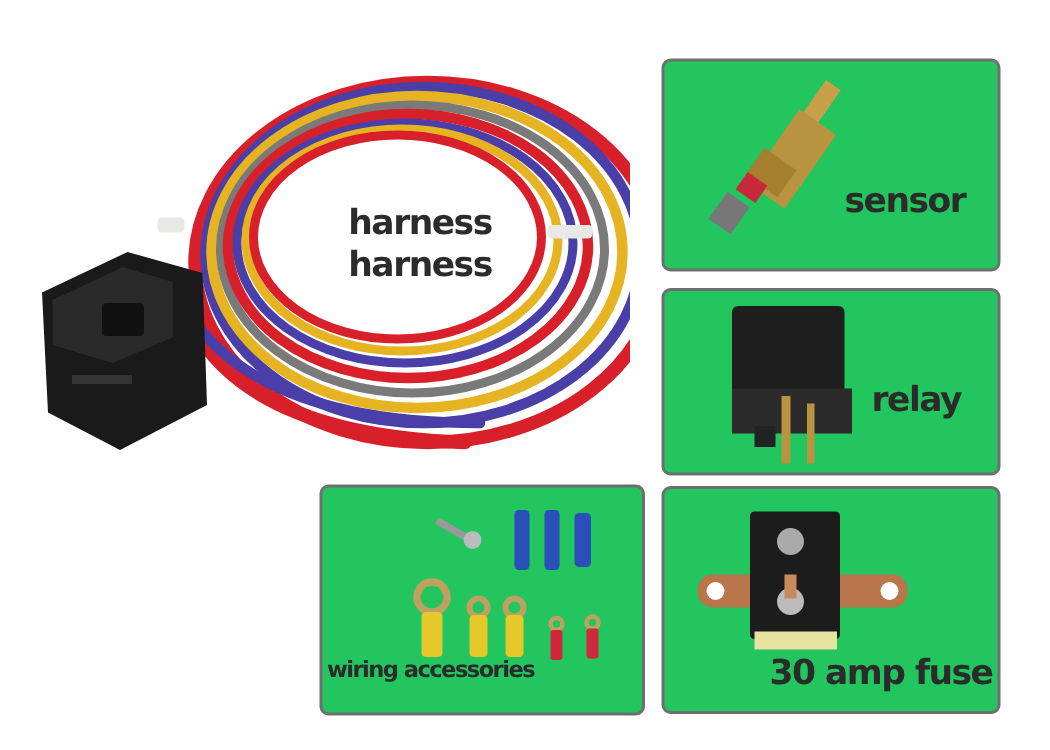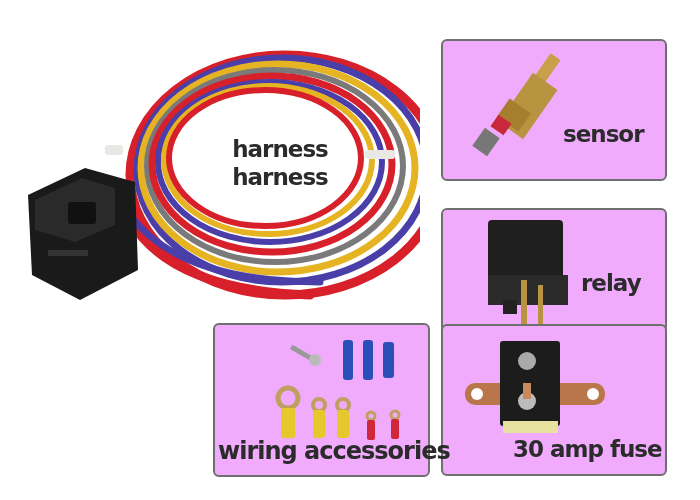--- a/index.html
+++ b/index.html
@@ -1,17 +1,17 @@
 <!DOCTYPE html>
 <html><head>
 <meta charset="utf-8">
 <style>
   html,body{margin:0;padding:0;}
   body{width:700px;height:500px;background:#ffffff;position:relative;overflow:hidden;font-family:"DejaVu Sans",sans-serif;}
-  .box{position:absolute;border:2px solid #6f6f6f;border-radius:6px;background:#f0abfc;box-sizing:border-box;}
+  .box{position:absolute;border:2px solid #6f6f6f;border-radius:6px;background:#22c55e;box-sizing:border-box;}
   .lbl{position:absolute;color:#2b2b2b;font-weight:bold;font-family:"DejaVu Sans",sans-serif;letter-spacing:-1px;white-space:nowrap;}
   svg{position:absolute;}
 </style>
 </head>
 <body>
 
 <div style="position:absolute;left:20px;top:20px;width:400px;height:300px;">
   <svg width="400" height="300" viewBox="0 0 400 300" style="left:0;top:0;">
     <g fill="none" stroke-linecap="round">
       <ellipse cx="265" cy="155" rx="155" ry="120" stroke="#d8202a" stroke-width="9"></ellipse>
@@ -45,21 +45,21 @@
   <svg width="140" height="130" viewBox="0 0 140 130" style="left:20px;top:5px;">
     <rect x="78" y="8" width="12" height="30" fill="#c9a04a" transform="rotate(35 84 23)"></rect>
     <rect x="50" y="30" width="30" height="60" fill="#b89440" transform="rotate(35 65 60)"></rect>
     <rect x="38" y="58" width="26" height="22" fill="#a67f2e" transform="rotate(35 51 69)"></rect>
     <rect x="30" y="72" width="16" height="14" fill="#c8283a" transform="rotate(35 38 79)"></rect>
     <rect x="14" y="85" width="18" height="22" fill="#777" transform="rotate(35 23 96)"></rect>
   </svg>
   <div class="lbl" style="left:120px;top:80px;font-size:23px;">sensor</div>
 </div>
 
-<div class="box" style="left:441px;top:192px;width:226px;height:125px;margin-top:16px;">
+<div class="box" style="left:441px;top:192px;width:226px;height:125px;">
   <svg width="90" height="120" viewBox="0 0 90 120" style="left:40px;top:5px;">
     <rect x="5" y="5" width="75" height="70" fill="#1f1f1f" rx="4"></rect>
     <rect x="5" y="60" width="80" height="30" fill="#2b2b2b"></rect>
     <rect x="38" y="65" width="6" height="45" fill="#b89440"></rect>
     <rect x="55" y="70" width="5" height="40" fill="#b89440"></rect>
     <rect x="20" y="85" width="14" height="14" fill="#222"></rect>
   </svg>
   <div class="lbl" style="left:138px;top:60px;font-size:23px;">relay</div>
 </div>
 
@@ -88,14 +88,14 @@
     <rect x="56" y="78" width="14" height="30" fill="#e6c82a" rx="3"></rect>
     <circle cx="94" cy="75" r="6" fill="none" stroke="#c0a060" stroke-width="4"></circle>
     <rect x="88" y="80" width="12" height="28" fill="#e6c82a" rx="3"></rect>
     <circle cx="118" cy="75" r="6" fill="none" stroke="#c0a060" stroke-width="4"></circle>
     <rect x="112" y="80" width="12" height="28" fill="#e6c82a" rx="3"></rect>
     <circle cx="146" cy="86" r="4" fill="none" stroke="#c0a060" stroke-width="3"></circle>
     <rect x="142" y="90" width="8" height="20" fill="#d0283a" rx="2"></rect>
     <circle cx="170" cy="85" r="4" fill="none" stroke="#c0a060" stroke-width="3"></circle>
     <rect x="166" y="89" width="8" height="20" fill="#d0283a" rx="2"></rect>
   </svg>
-  <div class="lbl" style="left:3px;top:112px;font-size:24px;">wiring accessories</div>
+  <div class="lbl" style="left:3px;top:112px;font-size:15px;">wiring accessories</div>
 </div>
 
 </body></html>

